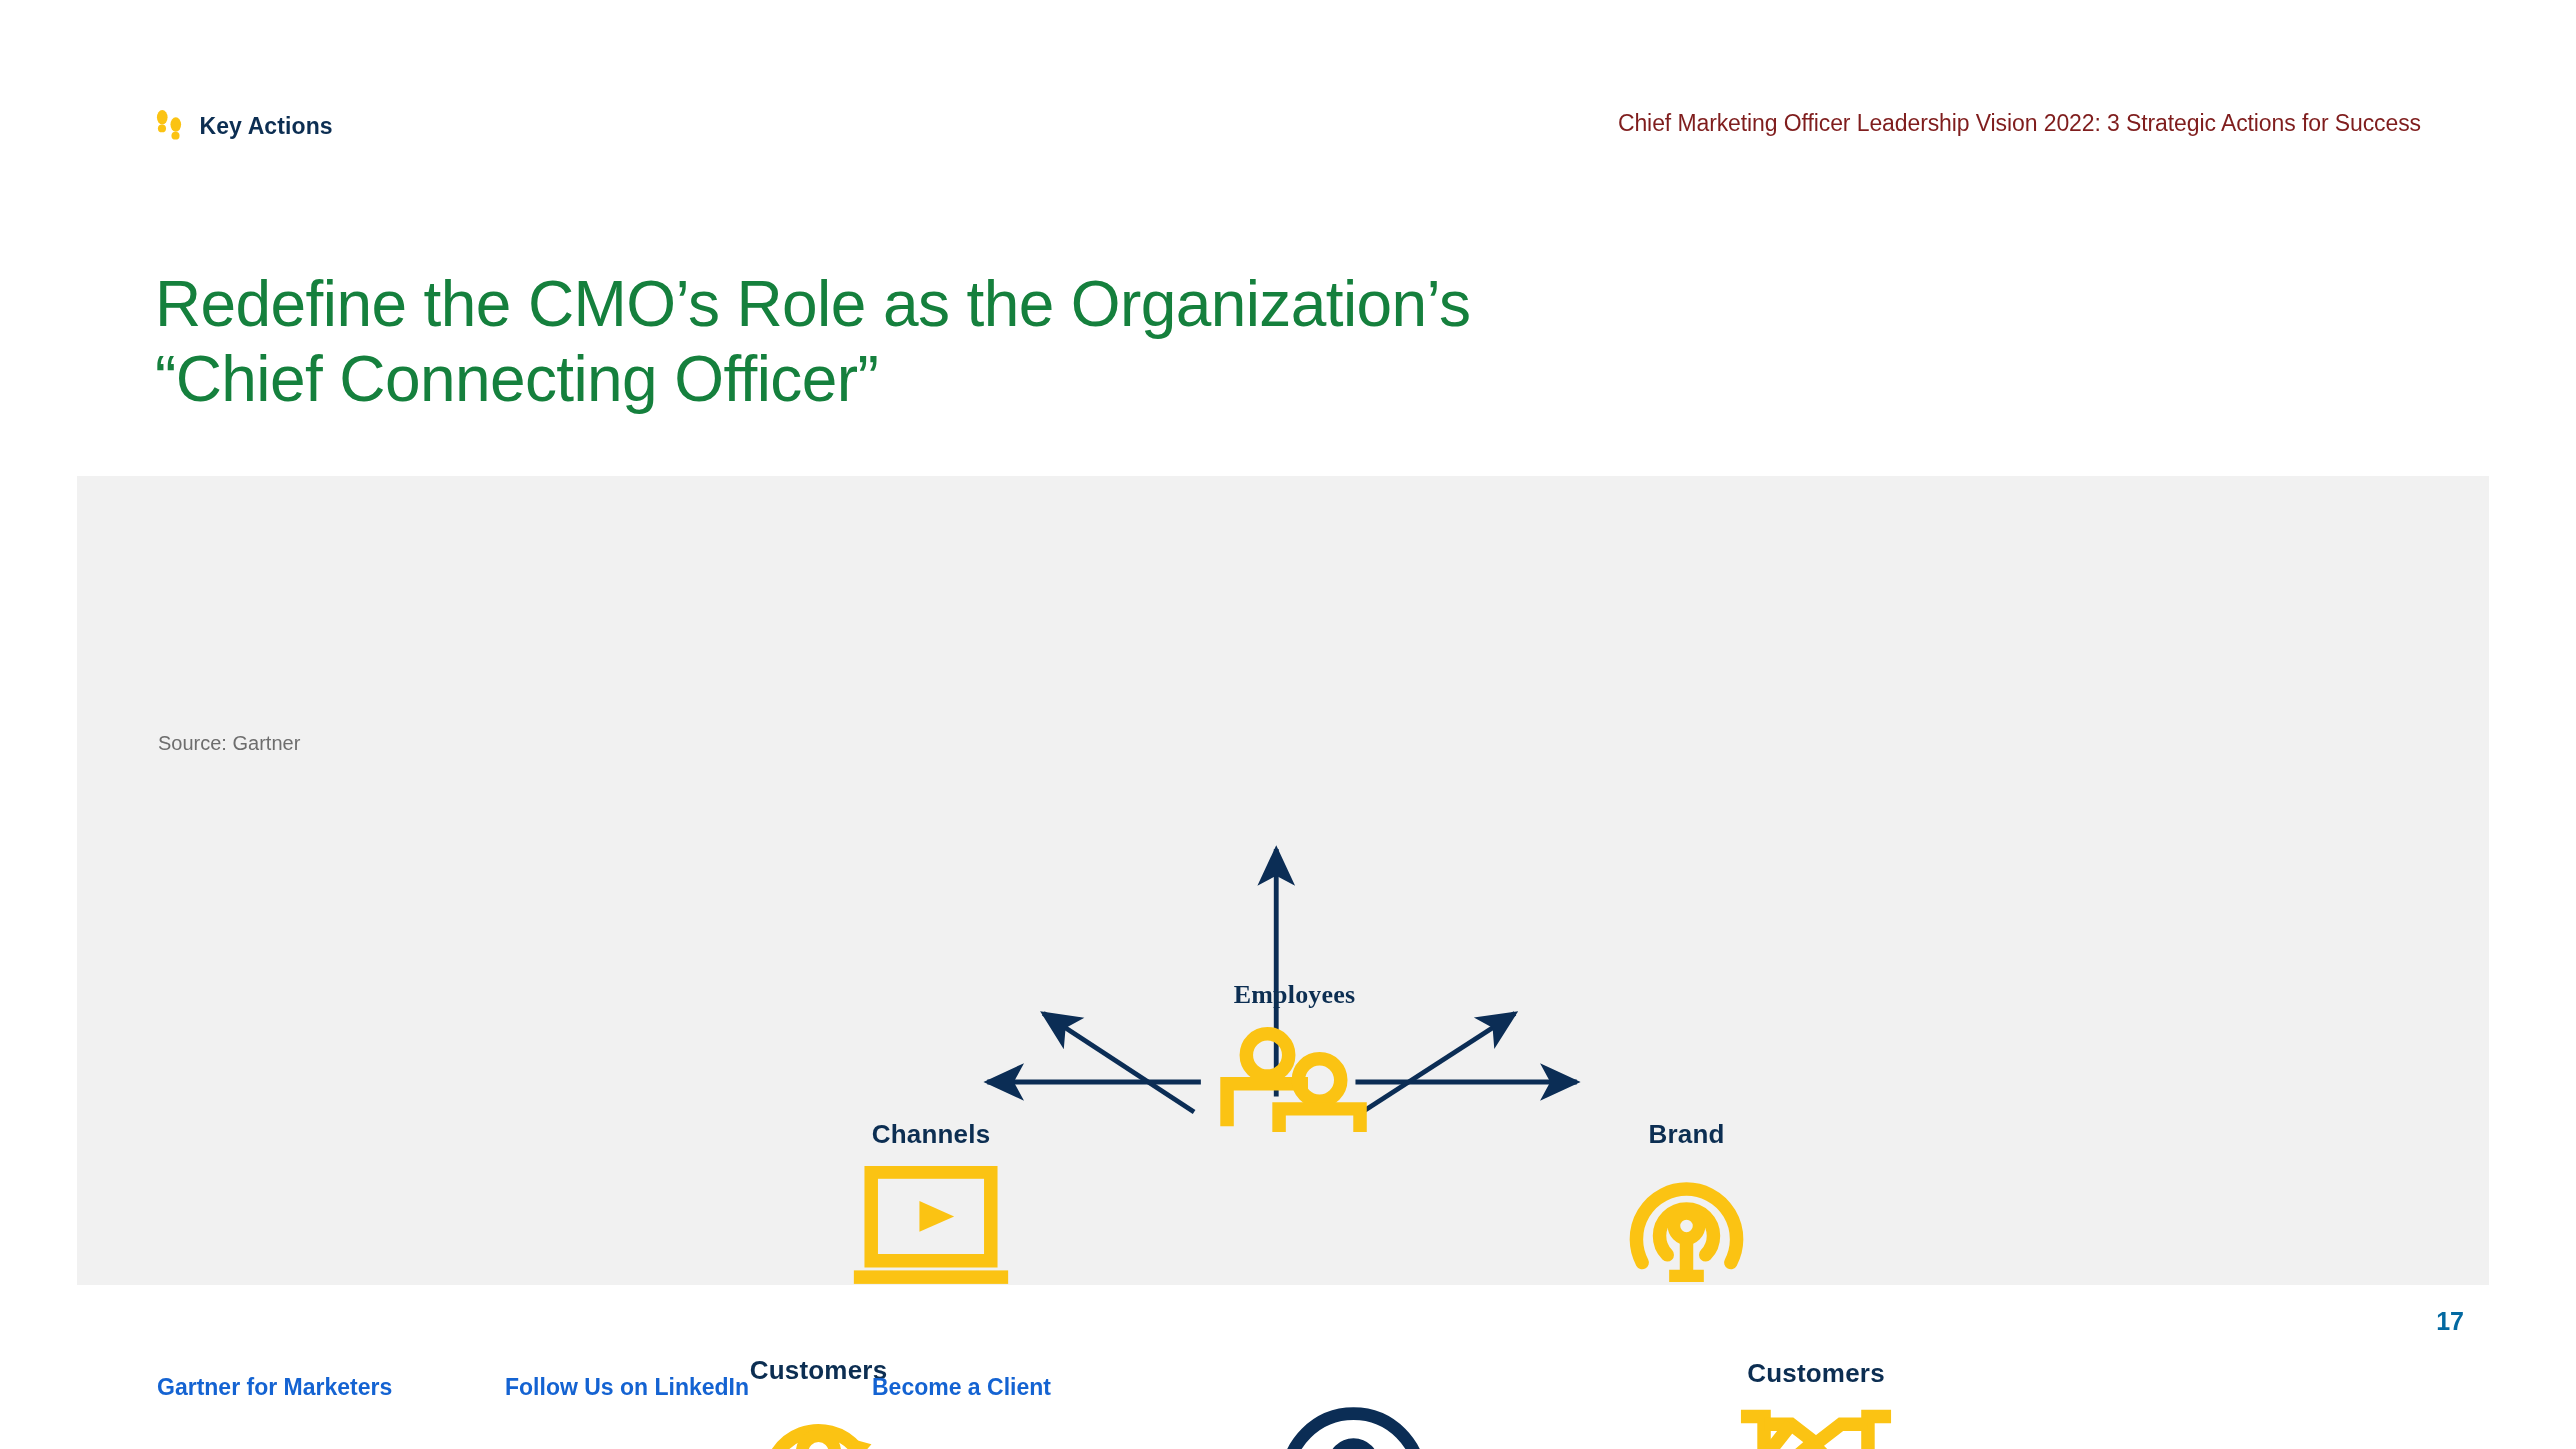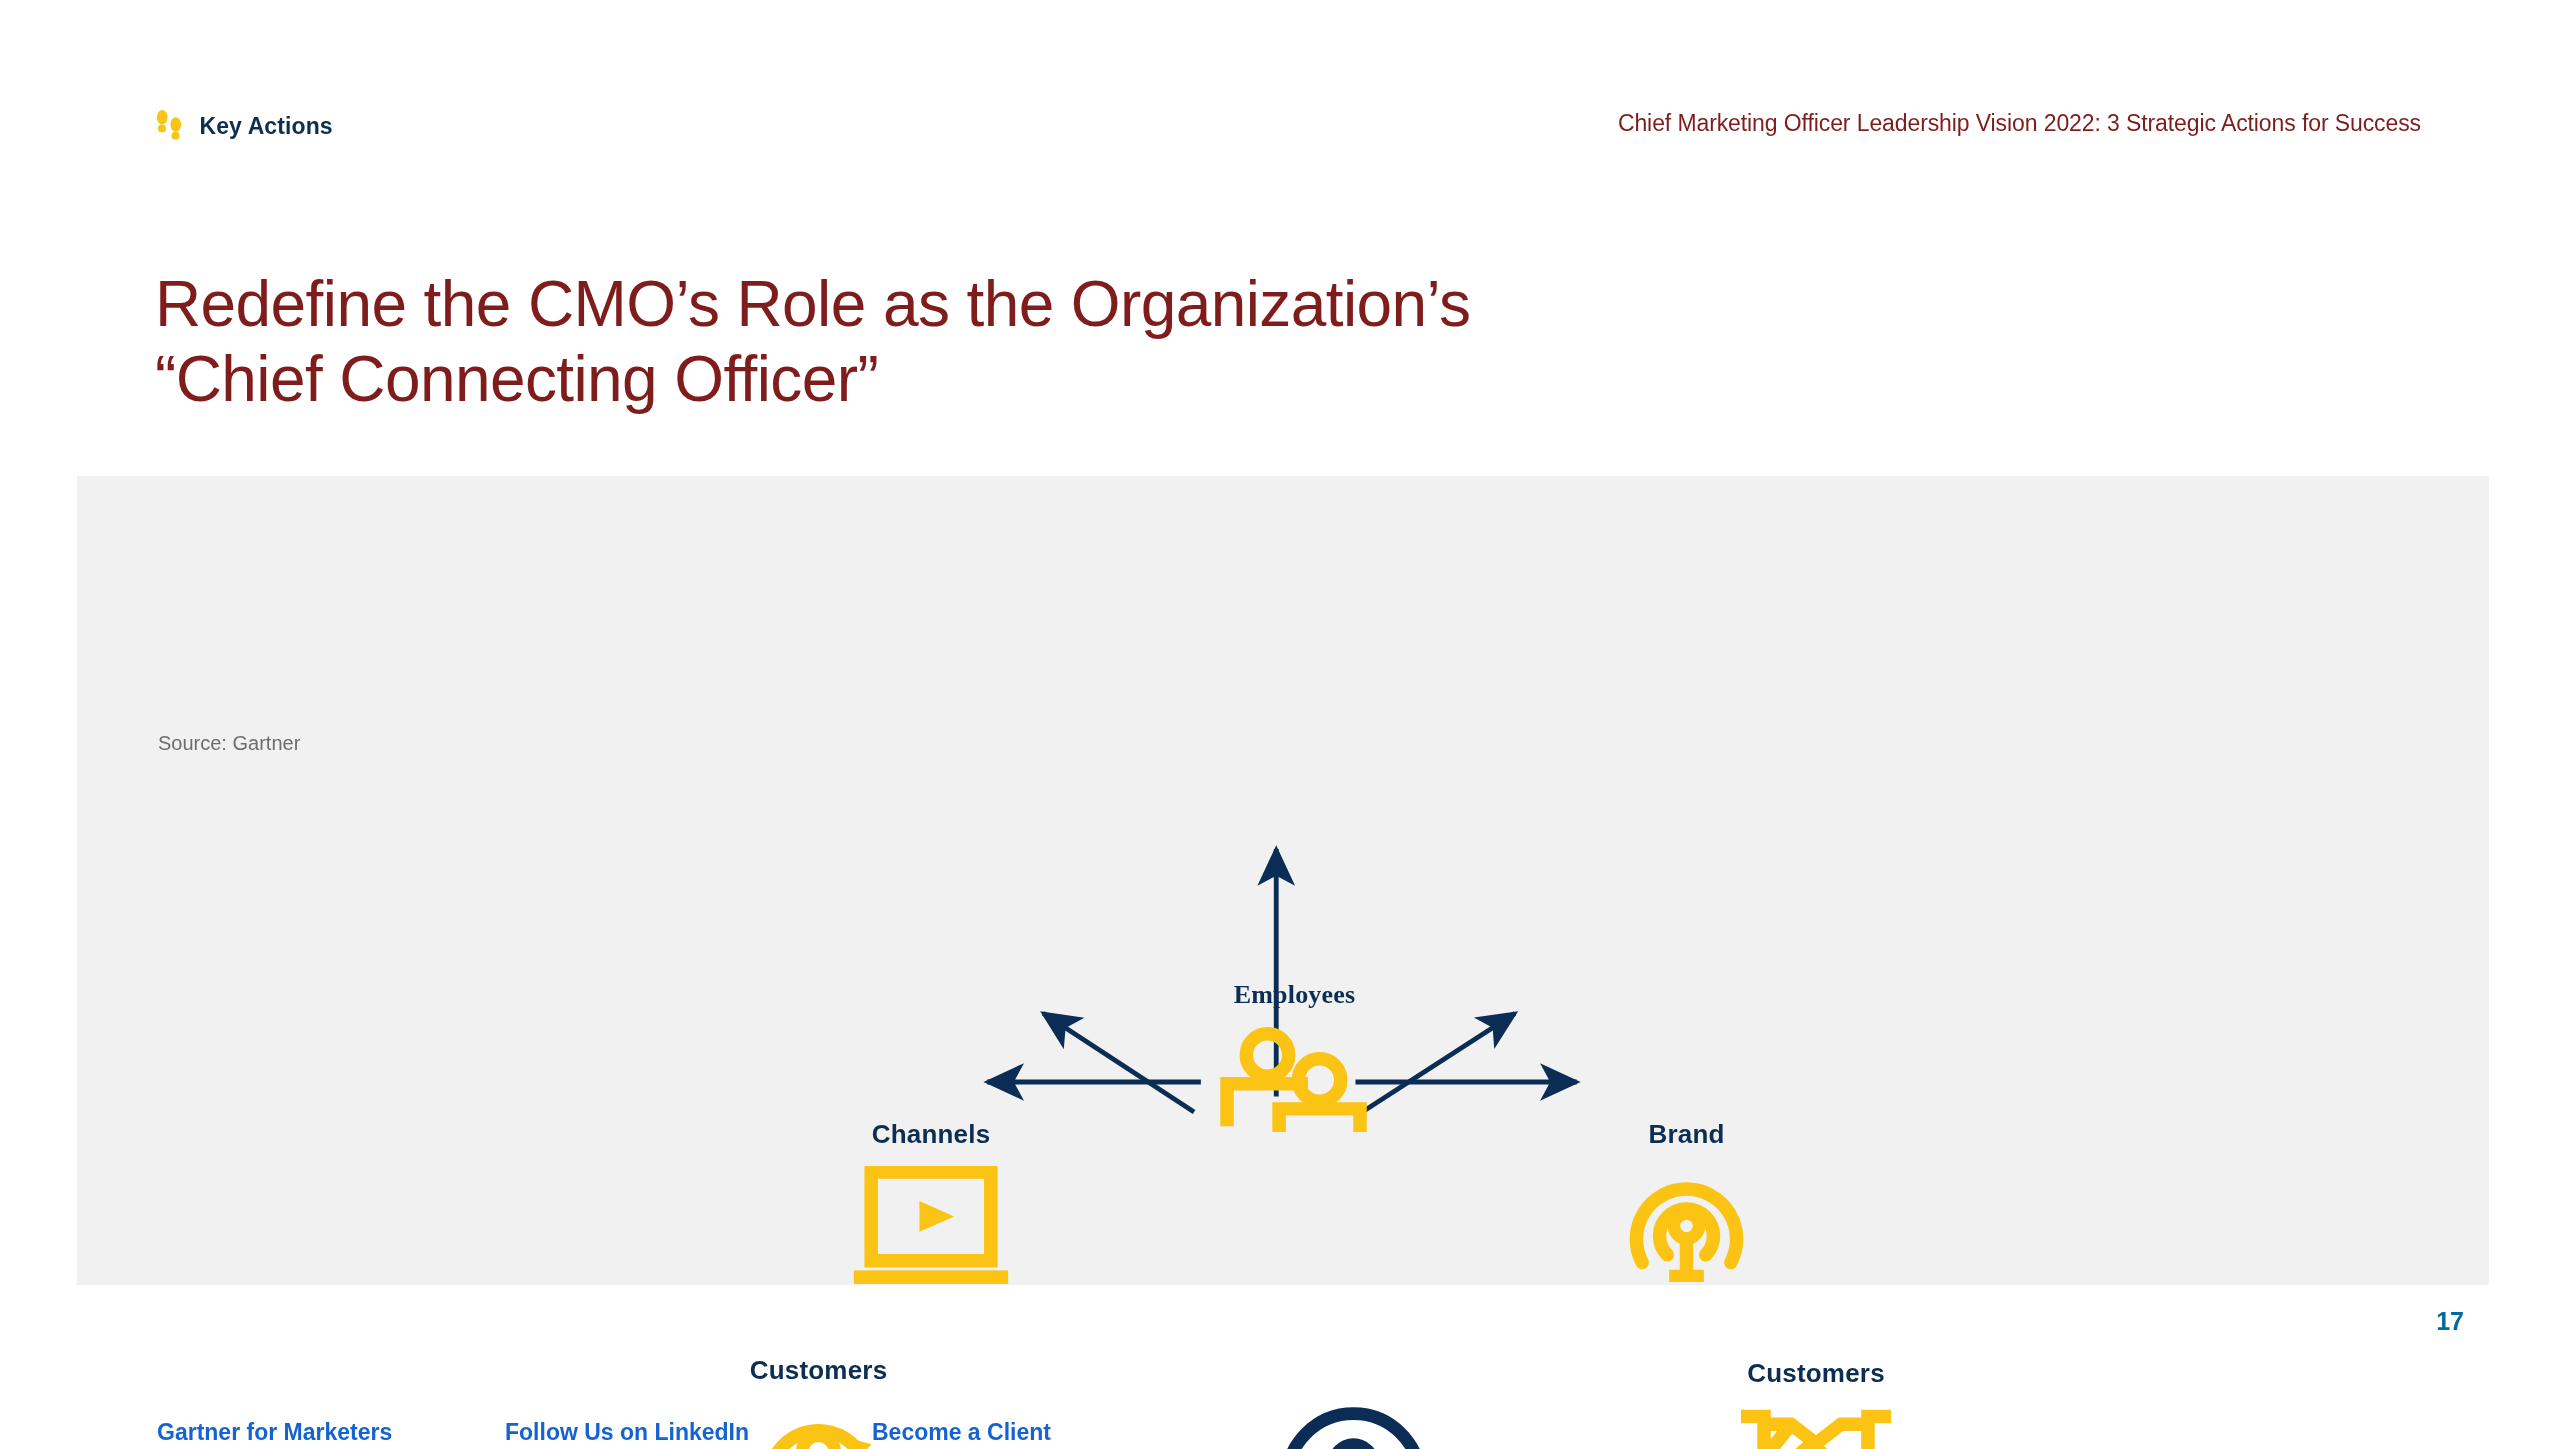--- a/index.html
+++ b/index.html
@@ -56,21 +56,21 @@
 
   
   .page-title {
     position: absolute;
     left: 155px;
     top: 224px;
     width: 2029px;
     font-size: 64px;
     line-height: 1.18;
     font-weight: normal;
-    color: #7f1d1d;
+    color: #15803d;
     letter-spacing: -0.6px;
   }
   .page-title .line {
     display: block;
     white-space: nowrap;
   }
 
   
   .diagram-panel {
     position: absolute;
@@ -141,21 +141,20 @@
     top: 1307px;
     font-size: 25px;
     font-weight: bold;
     color: #0369a1;
   }
   .footer-links {
     position: absolute;
     left: 157px;
     top: 1374px;
     display: flex;
-    margin-top: 45px;
   }
   .footer-link {
     font-size: 23px;
     font-weight: bold;
     color: #1463d2;
     white-space: nowrap;
     text-decoration: none;
     cursor: pointer;
   }
   .footer-link:nth-child(1) { width: 348px; }

